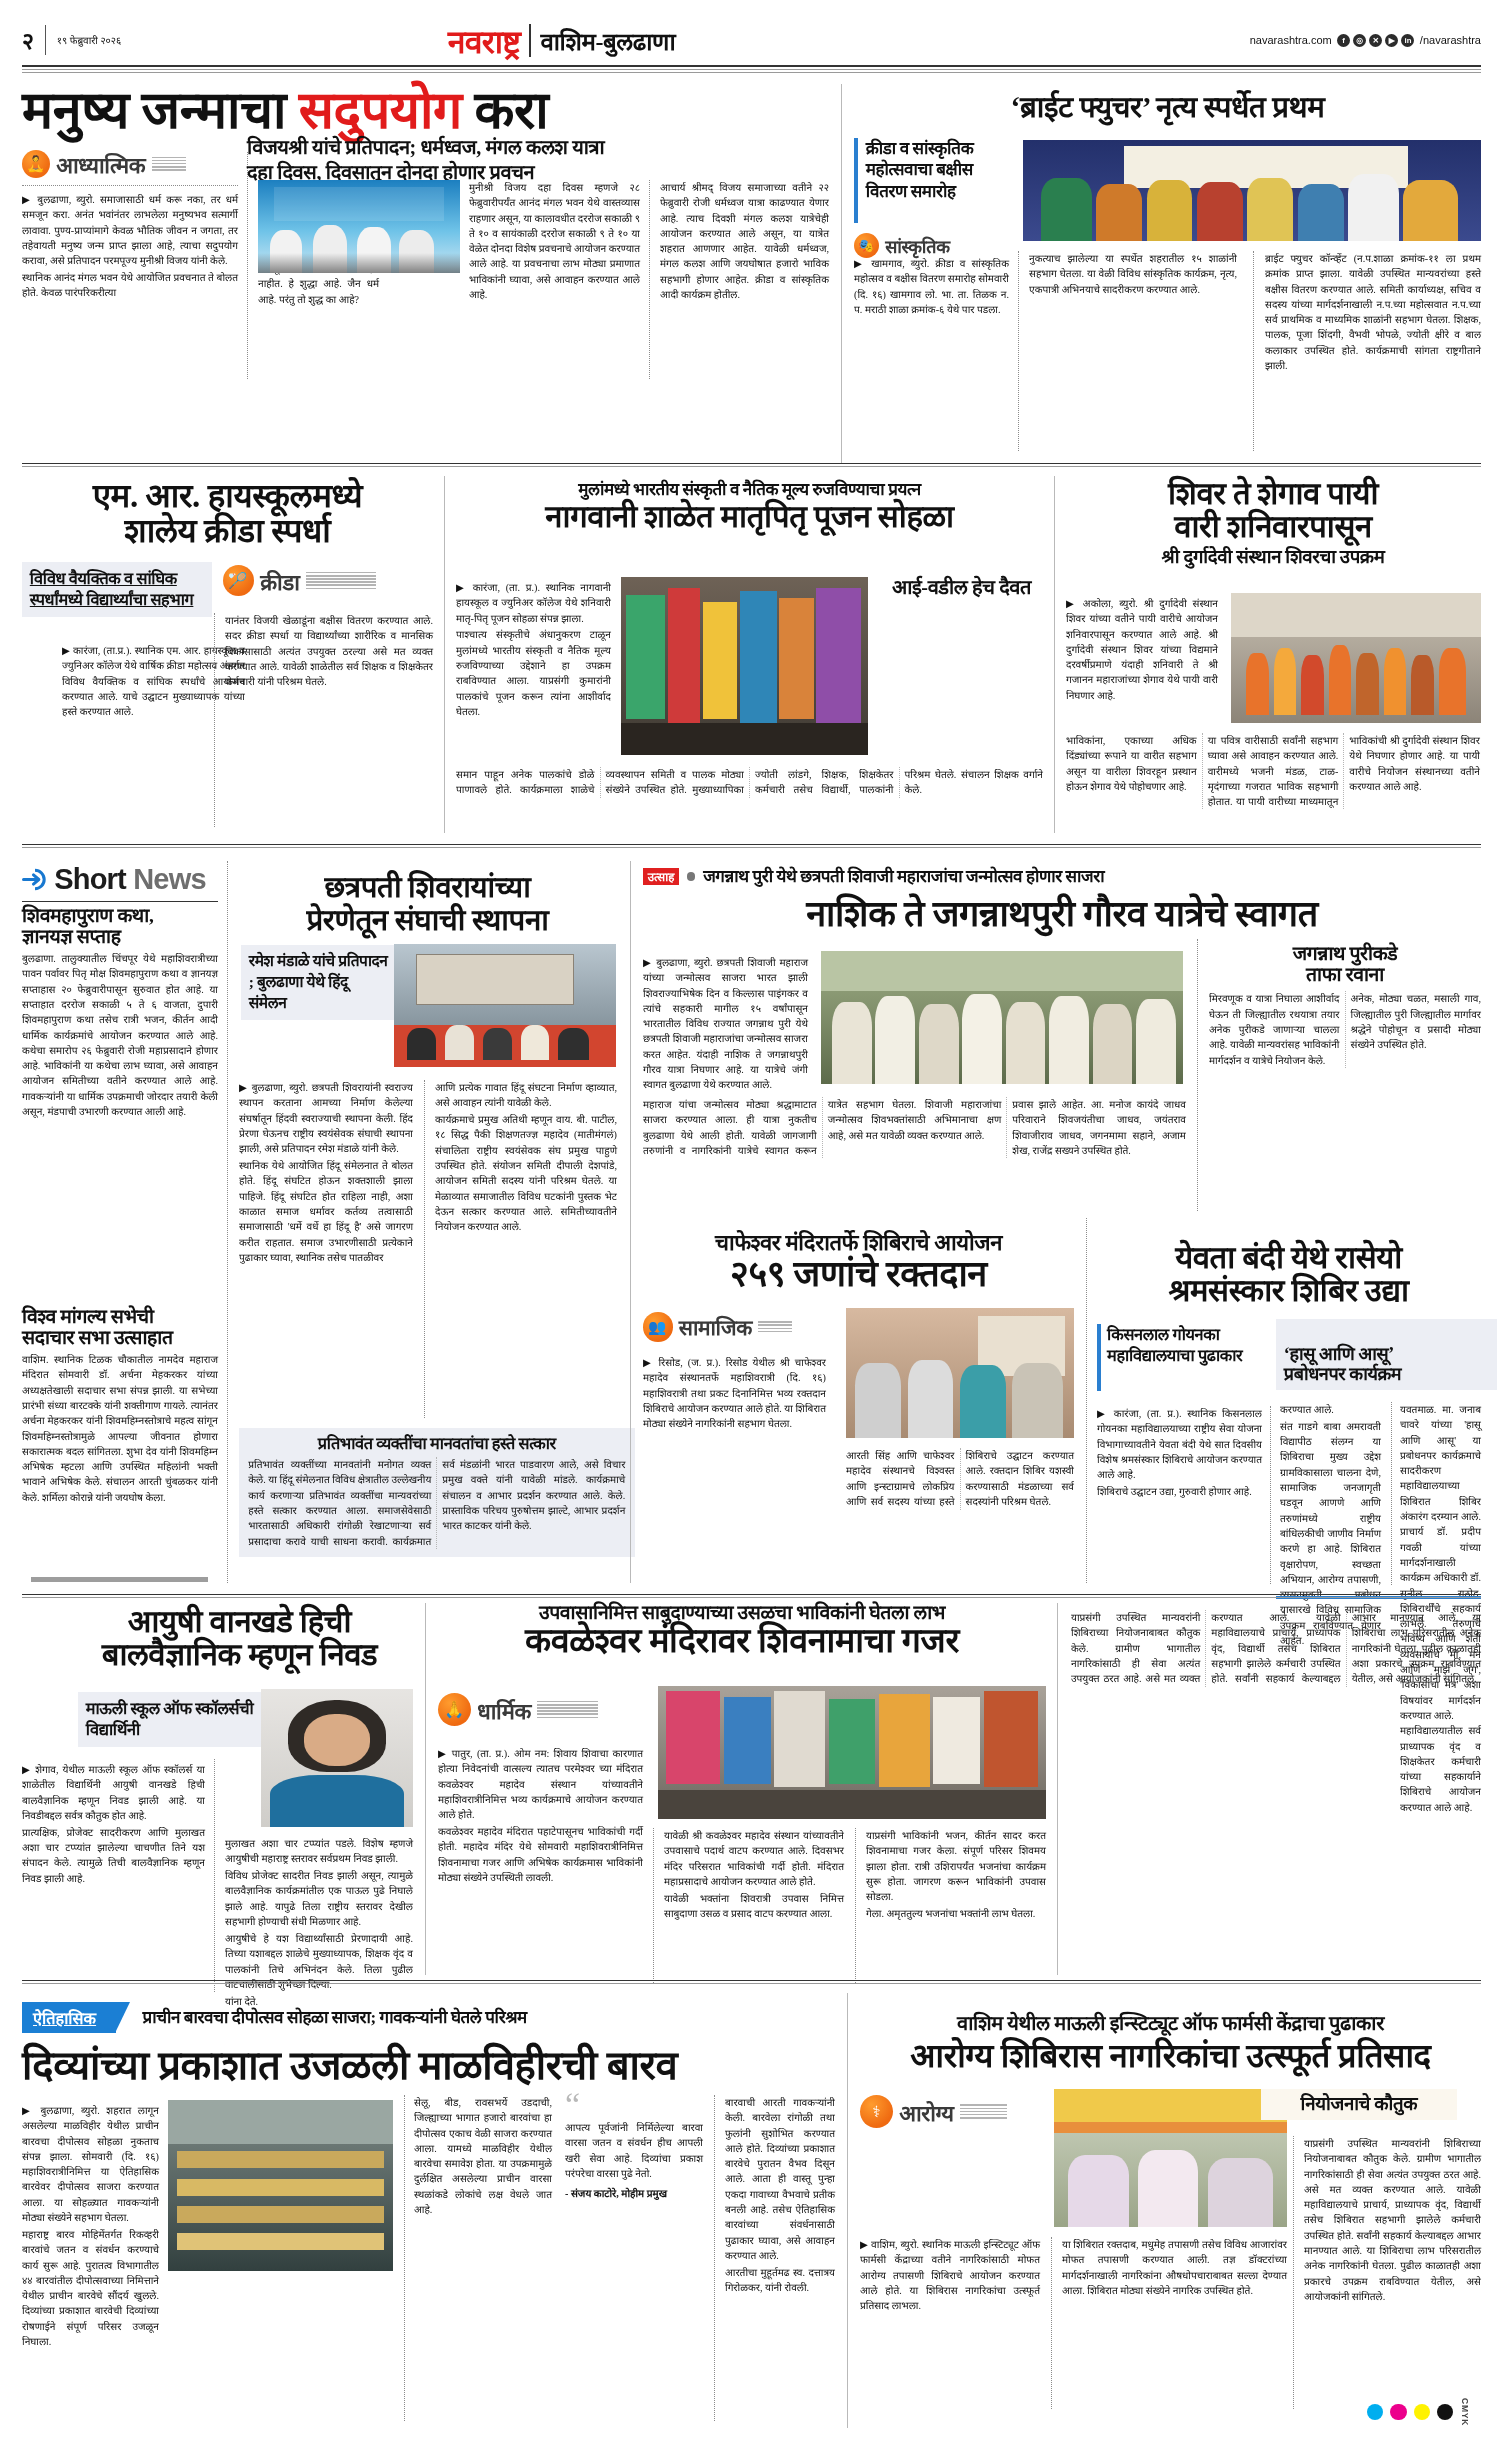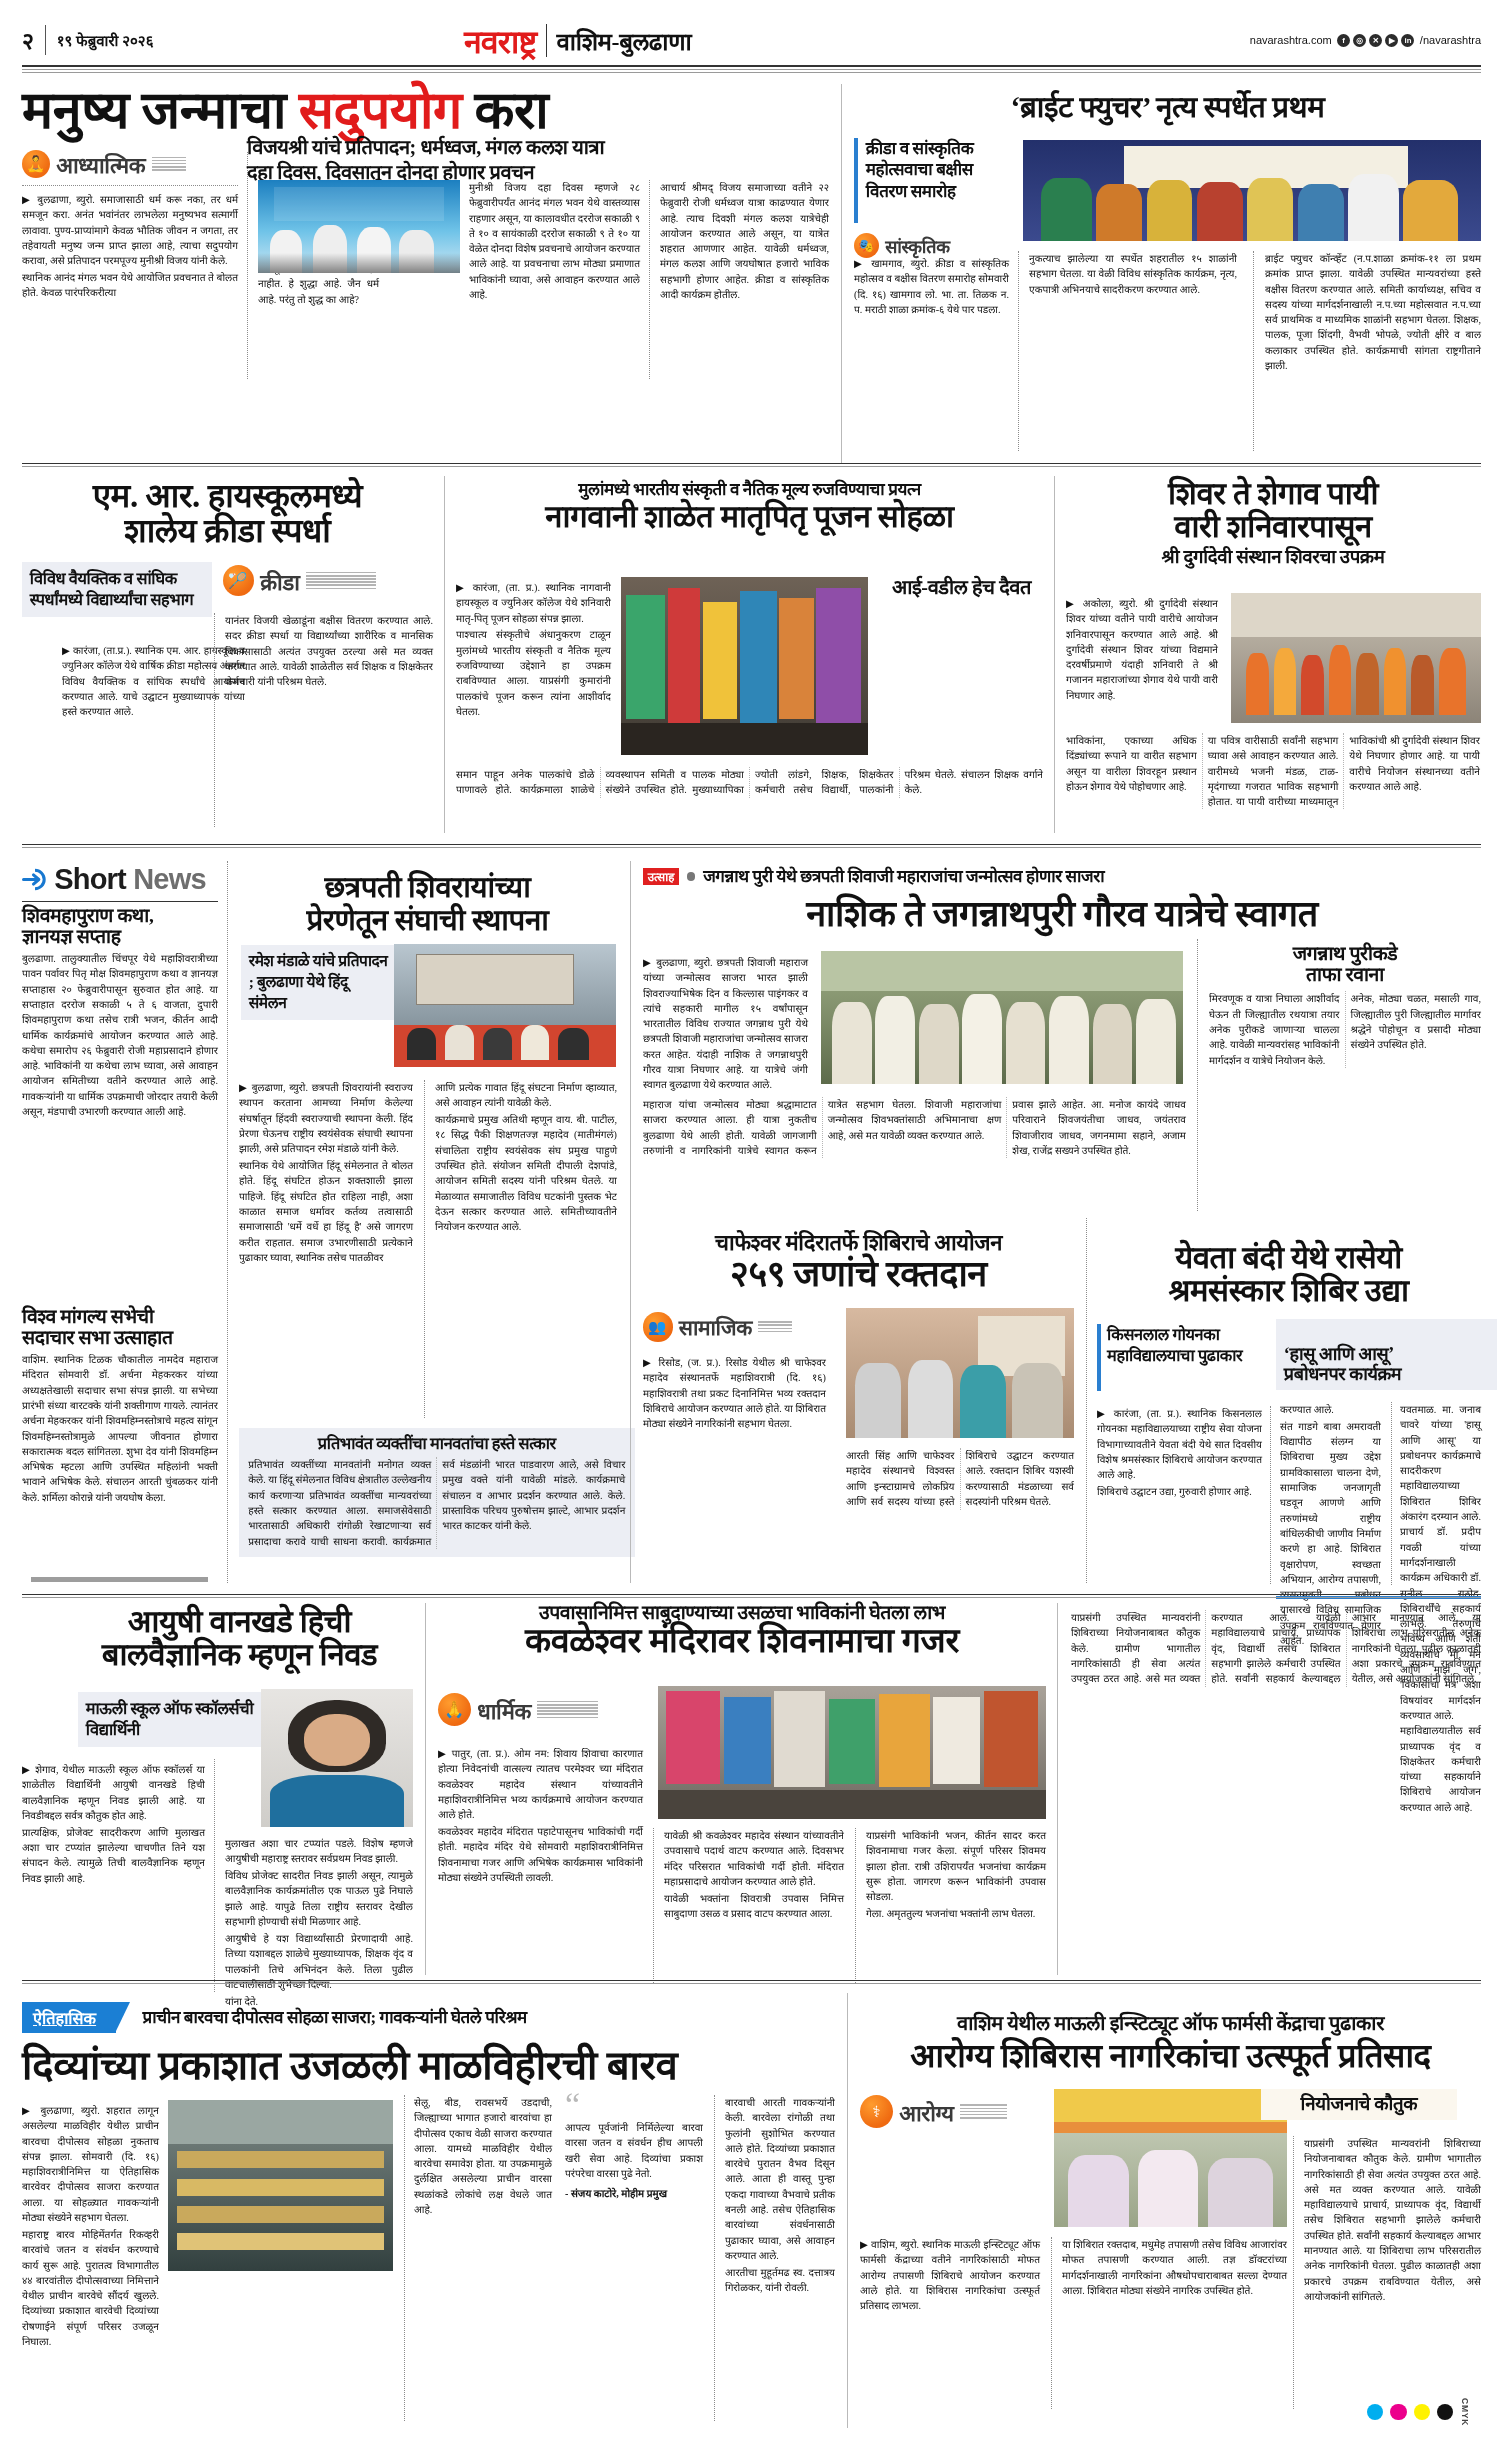--- a/index.html
+++ b/index.html
@@ -54,21 +54,21 @@
   .cmyk i{display:inline-block;width:16.3px;height:16.3px;border-radius:50%;margin-right:3.9px;}
 </style>
 </head>
 <body>
 
 <div class="page">
 
   <div style="position:absolute;left:22px;top:18.6px;width:1459px;height:43px;display:flex;align-items:center;">
     <div style="font-size:23px;font-weight:bold;font-family:'Liberation Serif',serif;padding-right:11px;">२</div>
     <div style="width:0.8px;height:29.5px;background:#555;"></div>
-    <div style="font-size:15px;font-weight:bold;padding-left:11px;">१९ फेब्रुवारी २०२६</div>
+    <div style="font-size:10px;font-weight:normal;padding-left:11px;">१९ फेब्रुवारी २०२६</div>
     <div style="flex:1"></div>
     <div style="display:flex;align-items:center;gap:9.3px;margin-right:248px;">
       <div class="mh-name">नवराष्ट्र</div>
       <div style="width:1.6px;height:33px;background:#333;"></div>
       <div class="mh-ed">वाशिम-बुलढाणा</div>
     </div>
     <div style="flex:1"></div>
     <div style="display:flex;align-items:center;gap:5.4px;font-family:'Liberation Sans',sans-serif;font-size:11px;">
       <span>navarashtra.com</span>
       <span class="soc">
@@ -184,21 +184,21 @@
   <div style="position:absolute;left:22px;top:463px;width:1459px;">
     <div class="rule-h"></div>
       <div class="rule-thin" style="margin-top:2.3px;"></div>
   </div>
 
   <div style="position:absolute;left:22px;top:480px;width:411px;">
     <div class="hl" style="font-size:33px;text-align:center;">एम. आर. हायस्कूलमध्ये</div>
     <div class="hl" style="font-size:33px;text-align:center;margin-top:1.6px;">शालेय क्रीडा स्पर्धा</div>
   </div>
   <div class="shadebox" style="position:absolute;left:22px;top:562px;width:174px;padding:6.2px 7.8px;">
-    <div class="hl" style="font-size:16.3px;line-height:1.3;">विविध वैयक्तिक व सांघिक स्पर्धांमध्ये विद्यार्थ्यांचा सहभाग</div>
+    <div class="hl" style="font-size:16.3px;line-height:1.3;text-decoration:underline;">विविध वैयक्तिक व सांघिक स्पर्धांमध्ये विद्यार्थ्यांचा सहभाग</div>
   </div>
   <div class="cat" style="position:absolute;left:223px;top:565px;width:208px;">
     <div class="disc" style="width:31px;height:31px;font-size:15.5px;">🏸</div>
     <div class="nm" style="font-size:22px;">क्रीडा</div>
     <div class="stripes" style="max-width:70px;">
         <i></i>
         <i></i>
         <i></i>
         <i></i>
         <i></i>

